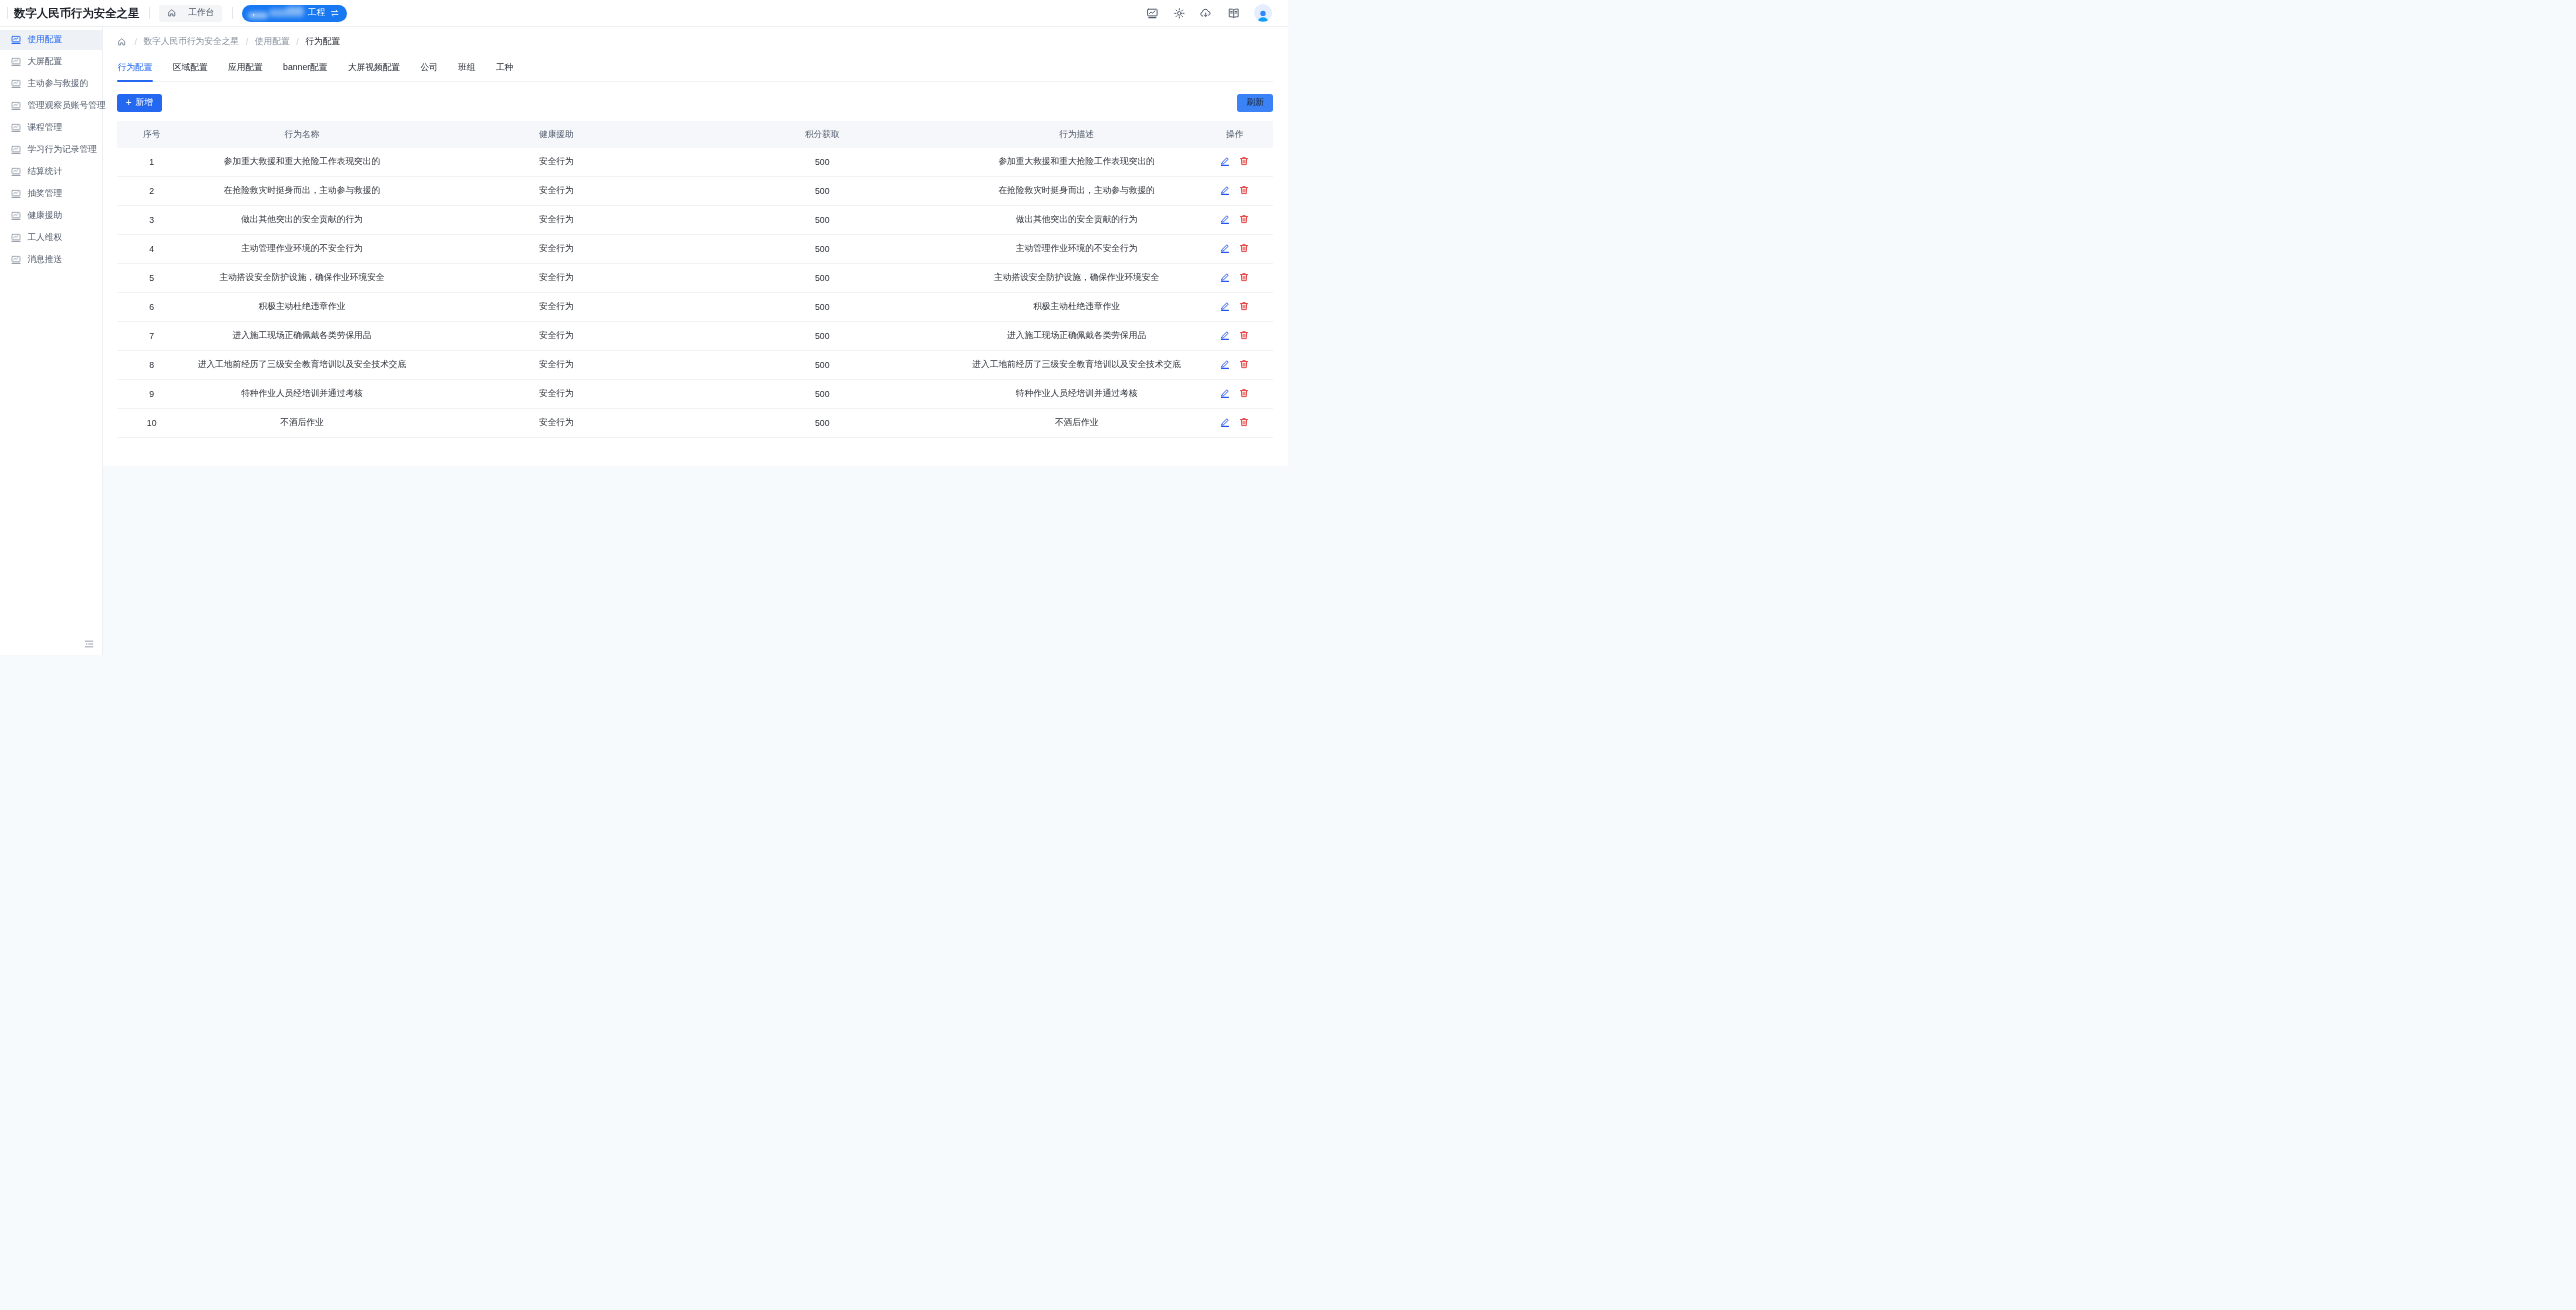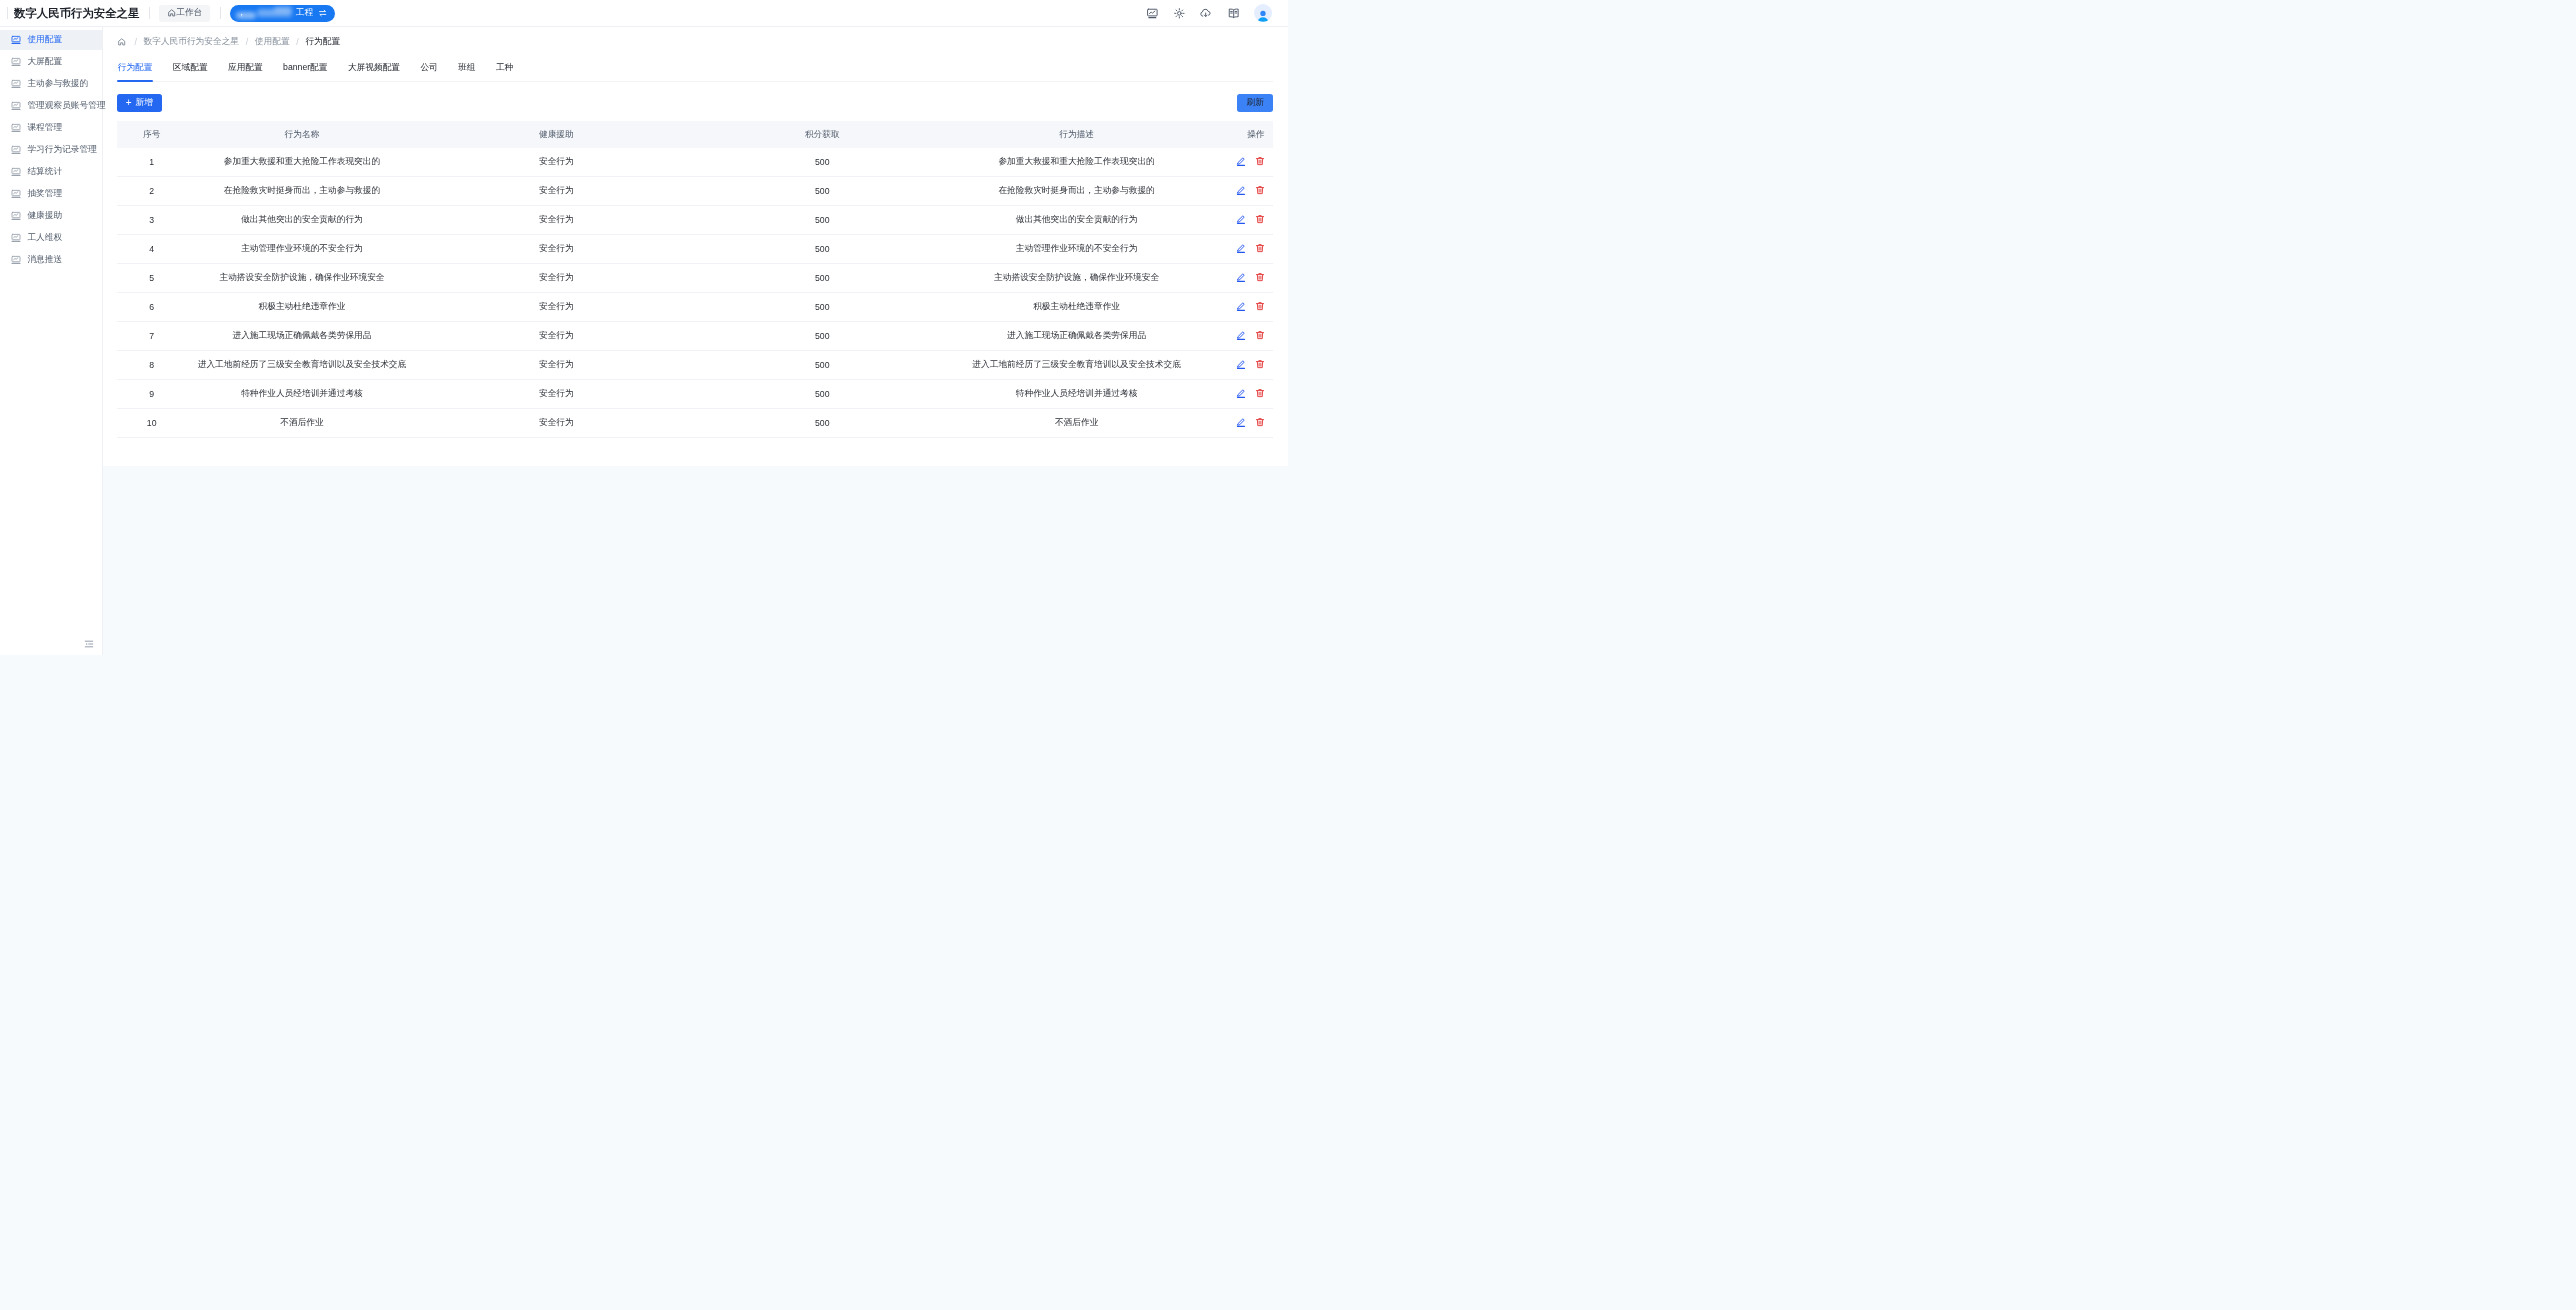--- a/index.html
+++ b/index.html
@@ -10,21 +10,21 @@
     color:#1d2129;
   }
   
   .topbar{
     height:26px;background:#fff;border-bottom:0.7px solid #eef0f3;
     display:flex;align-items:center;padding:0 16px 0 6.7px;position:relative;z-index:3;
   }
   .vdiv{width:0.7px;height:12px;background:#e5e6eb;margin:0 9.4px;flex:none;}
   .app-title{font-size:11.4px;font-weight:bold;color:#1d2129;white-space:nowrap;}
   .chip{
-    display:flex;align-items:center;gap:0;height:17px;padding:0 8px;
+    display:flex;align-items:center;gap:12px;height:17px;padding:0 8px;
     background:#f4f5f7;border-radius:2.7px;color:#4e5969;font-size:8.7px;cursor:pointer;white-space:nowrap;
   }
   .pill{
     display:flex;align-items:center;gap:4.7px;height:17px;padding:0 7.4px 0 9.4px;
     background:#1778f2;border-radius:8.7px;color:#fff;font-size:8.7px;cursor:pointer;
     position:relative;overflow:hidden;width:88px;flex:none;
   }
   .masked{position:relative;flex:1;height:100%;}
   .blob{position:absolute;background:rgba(255,255,255,.5);filter:blur(2px);border-radius:3.4px;}
   .blob.b1{left:-2.7px;top:7.4px;width:20px;height:6.7px;}
@@ -74,21 +74,21 @@
   .btn-add{background:#2468f2;color:#fff;padding:0 8.7px;gap:4px;}
   .btn-add .plus{font-size:10px;line-height:1;margin-top:-0.7px;}
   .btn-refresh{background:#3b82f6;color:#1d2129;padding:0 9.4px;justify-content:flex-end;}
   
   table{width:100%;border-collapse:collapse;margin-top:8.7px;font-size:8.7px;table-layout:fixed;}
   thead th{
     background:#f5f7fa;height:25.5px;font-weight:normal;color:#4e5969;
   }
   tbody td{height:26px;border-bottom:0.7px solid #f0f2f5;color:#2b2f36;text-align:center;
     overflow:hidden;white-space:nowrap;text-overflow:ellipsis;}
-  th.op,td.op{text-align:right;padding-right:8.7px;margin-top:43px;}
+  th.op,td.op{padding-right:8.7px;margin-top:43px;}
   .ops{display:inline-flex;align-items:center;gap:8.7px;}
   .op-edit{color:#2457f0;cursor:pointer;display:inline-flex;}
   .op-del{color:#e43d3d;cursor:pointer;display:inline-flex;}
   svg{display:block;}
 </style>
 </head>
 <body>
 
 <div class="topbar">
   <div class="vdiv" style="margin:0 6.7px 0 0;"></div>

